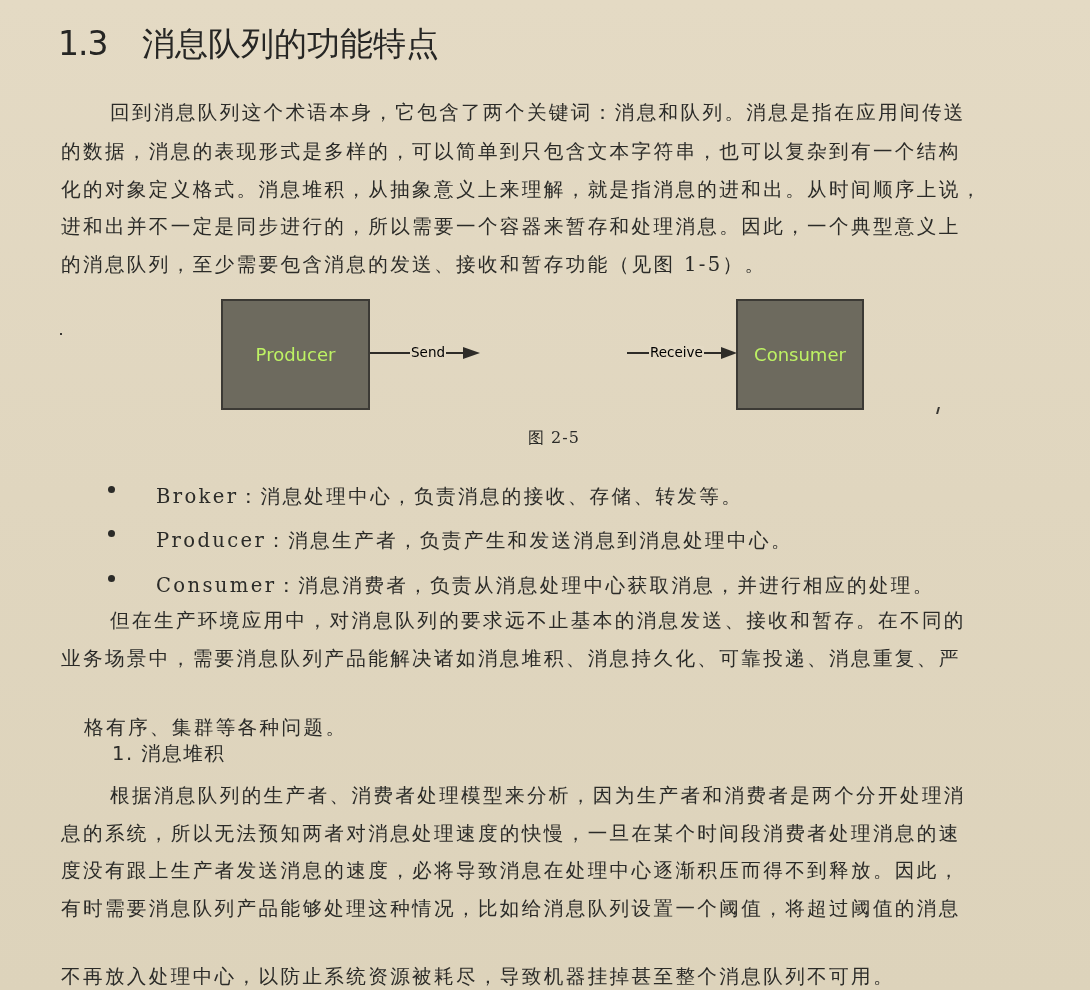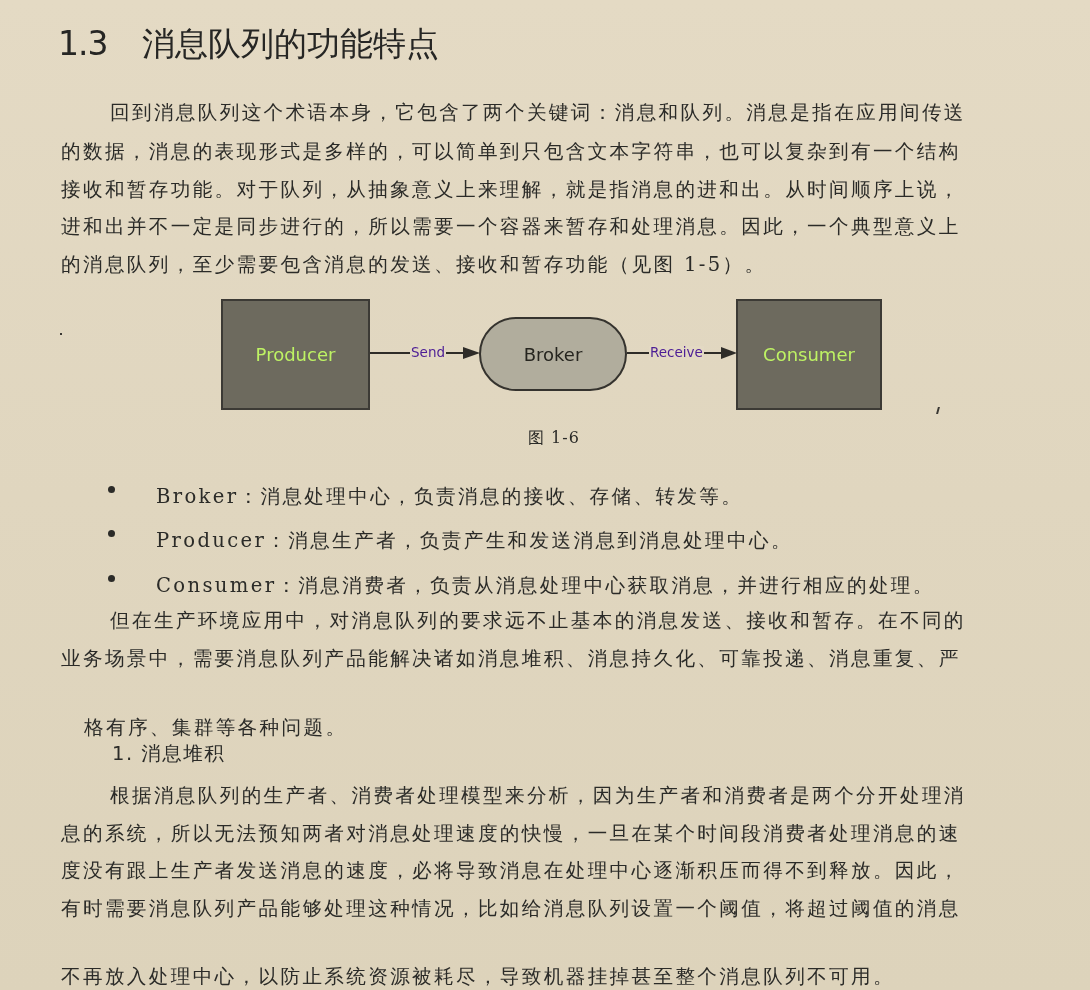--- a/index.html
+++ b/index.html
@@ -95,42 +95,42 @@
       box-sizing: border-box;
       display: flex;
       align-items: center;
       justify-content: center;
       font-family: "DejaVu Sans", "Liberation Sans", sans-serif;
       font-size: 18px;
       color: #bef264;
       pointer-events: auto;
     }
     .node-producer { left: 221px; top: 299px; width: 149px; height: 111px; }
-    .node-consumer { left: 736px; top: 299px; width: 146px; height: 111px; }
+    .node-consumer { left: 736px; top: 299px; width: 128px; height: 111px; }
     .node-broker {
       position: absolute;
       left: 479px; top: 317px;
       width: 148px; height: 74px;
       background: #b1ad9d;
       border: 2px solid #35332e;
       border-radius: 37px;
       box-sizing: border-box;
       display: flex;
       align-items: center;
       justify-content: center;
       font-family: "DejaVu Sans", "Liberation Sans", sans-serif;
       font-size: 18px;
       color: #26251f;
       pointer-events: auto;
     }
     .edge-label {
       position: absolute;
       font-family: "DejaVu Sans", "Liberation Sans", sans-serif;
       font-size: 13.5px;
-      color: #4c1d95;
+      color: #000000;
       background: #e3d9c3;
       padding: 0 1px;
       line-height: 1;
     }
     .figure-caption {
       position: absolute;
       left: 528px;
       top: 428px;
       font-size: 16px;
       color: #2b2b28;
@@ -147,53 +147,50 @@
 
 <div class="page">
 
   <div class="section-heading">
     <span class="num">1.3</span><span>消息队列的功能特点</span>
   </div>
 
   <div>
     <div class="para-line indent" style="top:103px;">回到消息队列这个术语本身，它包含了两个关键词：消息和队列。消息是指在应用间传送</div>
     <div class="para-line" style="top:142px;">的数据，消息的表现形式是多样的，可以简单到只包含文本字符串，也可以复杂到有一个结构</div>
-    <div class="para-line" style="top:180px;">接收和暂存功能。对于队列，从抽象意义上来理解，就是指消息的进和出。从时间顺序上说，</div>
+    <div class="para-line" style="top:180px;">化的对象定义格式。消息堆积，从抽象意义上来理解，就是指消息的进和出。从时间顺序上说，</div>
     <div class="para-line" style="top:217px;">进和出并不一定是同步进行的，所以需要一个容器来暂存和处理消息。因此，一个典型意义上</div>
     <div class="para-line" style="top:255px;">的消息队列，至少需要包含消息的发送、接收和暂存功能（见图 1-5）。</div>
   </div>
 
   <div class="diagram">
     <svg width="1090" height="990" style="position:absolute;left:0;top:0;">
 
       <line x1="370" y1="353" x2="466" y2="353" stroke="#2e2c28" stroke-width="1.8"></line>
       <polygon points="463,347 480,353 463,359" fill="#2e2c28"></polygon>
 
       <line x1="627" y1="353" x2="724" y2="353" stroke="#2e2c28" stroke-width="1.8"></line>
       <polygon points="721,347 737,353 721,359" fill="#2e2c28"></polygon>
     </svg>
 
     <div class="node-box node-producer">
       <span>Producer</span>
     </div>
 
     <div class="edge-label" style="left:410px; top:346px;">Send</div>
 
-    <div class="node-broker">
-      <span>Broker</span>
-    </div>
 
     <div class="edge-label" style="left:649px; top:346px;">Receive</div>
 
     <div class="node-box node-consumer">
       <span>Consumer</span>
     </div>
   </div>
 
-  <div class="figure-caption">图 1-6</div>
+  <div class="figure-caption">图 2-5</div>
 
   <div>
     <div class="bullet-row" style="top:478px;">
       <span class="bullet-dot"></span>
       <span class="bullet-text">Broker：消息处理中心，负责消息的接收、存储、转发等。</span>
     </div>
     <div class="bullet-row" style="top:522px;">
       <span class="bullet-dot"></span>
       <span class="bullet-text">Producer：消息生产者，负责产生和发送消息到消息处理中心。</span>
     </div>

